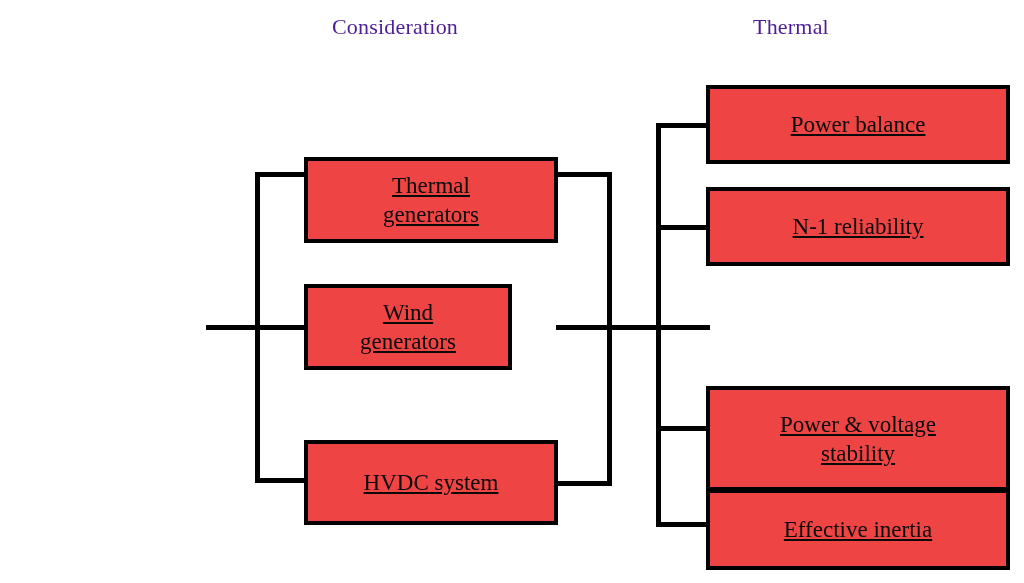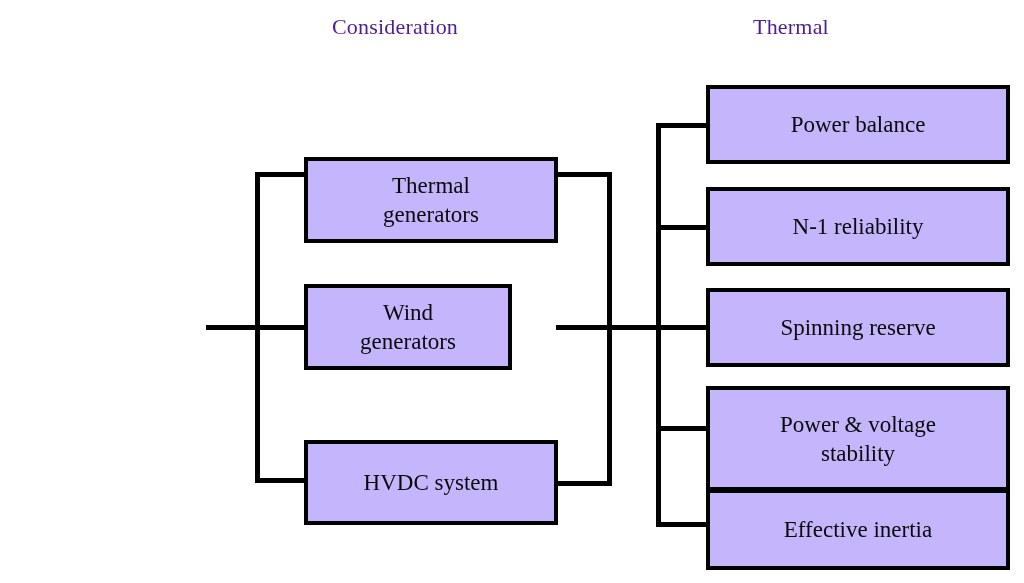--- a/index.html
+++ b/index.html
@@ -25,29 +25,30 @@
     font-size: 22px;
     line-height: 26px;
     color: #4c1d95;
     white-space: nowrap;
     letter-spacing: 0.2px;
   }
   .node {
     position: absolute;
     box-sizing: border-box;
     border: 4px solid #000000;
-    background: #c4b5fd;
+    background: #ef4444;
     display: flex;
     align-items: center;
     justify-content: center;
     text-align: center;
     font-size: 23px;
     line-height: 29px;
     color: #0a0a0a;
     padding: 2px 6px;
+    text-decoration: underline;
   }
   .node .node-label {
     display: block;
     width: 100%;
     white-space: pre-line;
   }
   .edge {
     position: absolute;
     background: #000000;
   }
@@ -103,23 +104,20 @@
   <div class="edge h" style="left:656px; top:522px; width:54px;"></div>
 
   <div class="node" style="left:706px; top:85px; width:304px; height:79px;">
     <span class="node-label">Power balance</span>
   </div>
 
   <div class="node" style="left:706px; top:187px; width:304px; height:79px;text-align:center;">
     <span class="node-label">N-1 reliability</span>
   </div>
 
-  <div class="node" style="left:706px; top:288px; width:304px; height:79px;">
-    <span class="node-label">Spinning reserve</span>
-  </div>
 
   <div class="node" style="left:706px; top:386px; width:304px; height:105px;">
     <span class="node-label">Power &amp; voltage
 stability</span>
   </div>
 
   <div class="node" style="left:706px; top:489px; width:304px; height:81px;">
     <span class="node-label">Effective inertia</span>
   </div>
 

